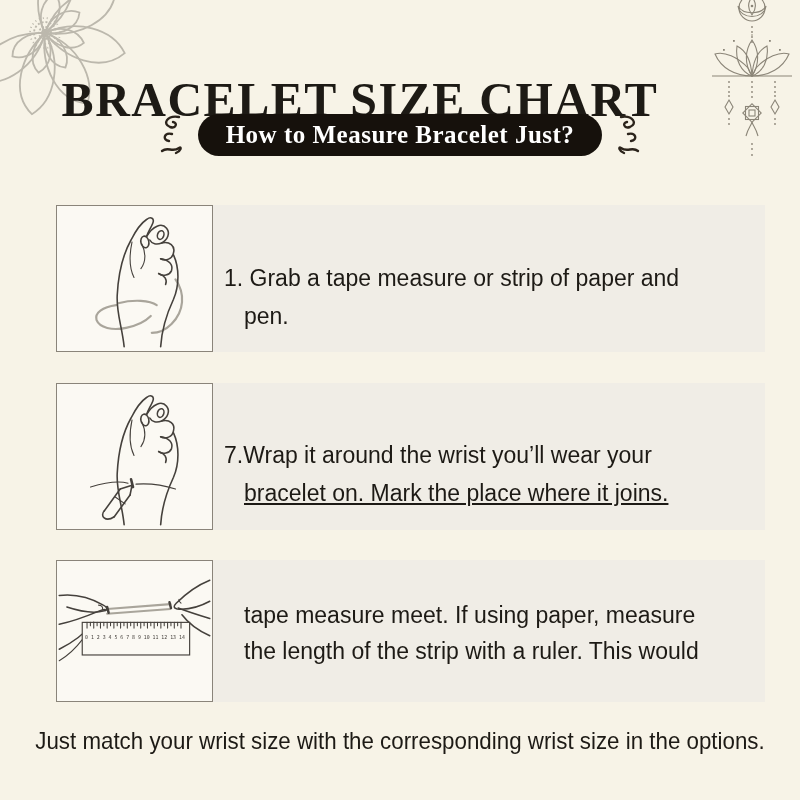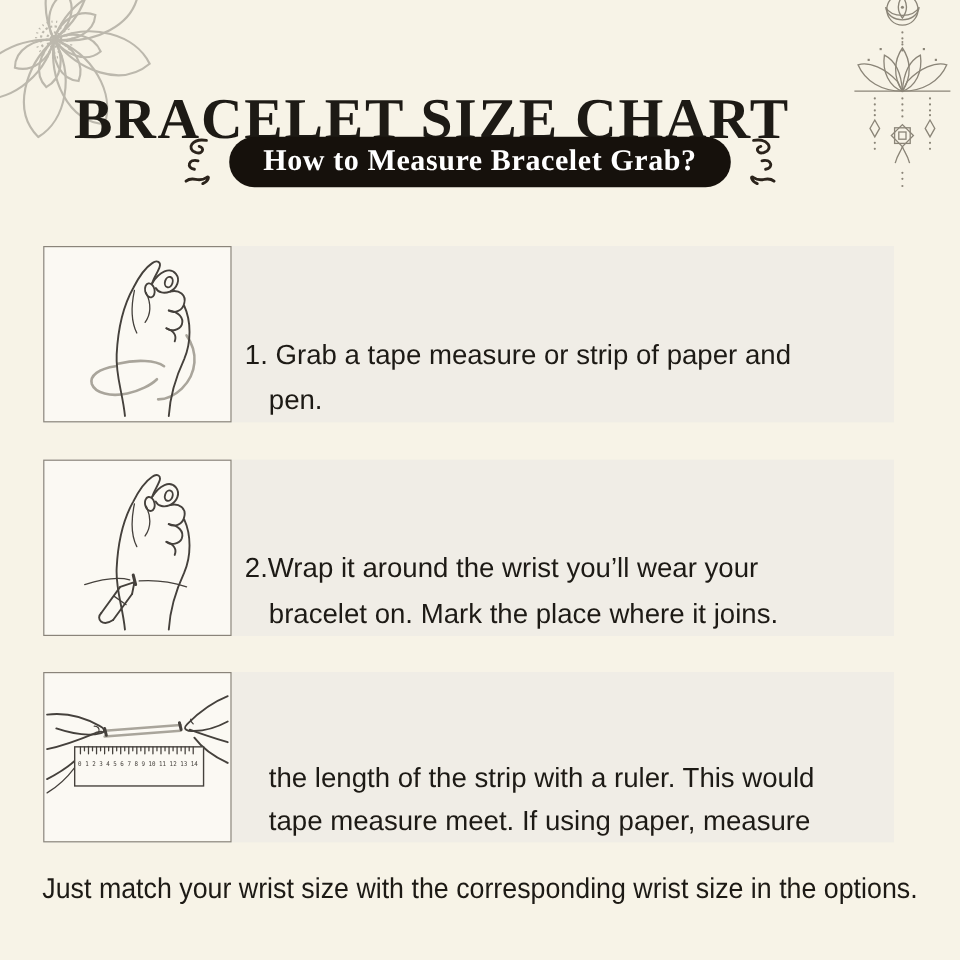--- a/index.html
+++ b/index.html
@@ -27,22 +27,22 @@
   }
   .swirl path{stroke:var(--swirl);fill:none;stroke-width:2.4;stroke-linecap:round;}
   .swirl.flip{transform:scaleX(-1);}
   .badge{
     background:var(--badge_bg);color:#ffffff;
     font-family:"Liberation Serif",serif;font-weight:700;font-size:25px;
     line-height:42px;padding:0 28px;border-radius:22px;letter-spacing:.5px;
   }
   
   .step{
-    position:absolute;left:36px;width:709px;background:var(--panel_bg);
-    display:flex;align-items:flex-end;
+    position:absolute;left:56px;width:709px;background:var(--panel_bg);
+    display:flex;align-items:center;
   }
   #step1{top:205px;height:147px;}
   #step2{top:383px;height:147px;}
   #step3{top:560px;height:142px;}
   .imgbox{
     flex:0 0 auto;width:155px;align-self:stretch;
     background:var(--box_bg);border:1px solid var(--box_border);
   }
   .imgbox svg{width:100%;height:100%;display:block;}
   .art path,.art ellipse{stroke:var(--line_art);fill:none;stroke-width:1.6;stroke-linecap:round;stroke-linejoin:round;}
@@ -50,21 +50,21 @@
   .art .thin{stroke-width:1.1;}
   .art .thick{stroke-width:2.6;}
   .art .ruler-body{fill:var(--box_bg);stroke:var(--line_art);stroke-width:1.2;}
   .art text{fill:var(--line_art);stroke:none;font-family:"DejaVu Sans Mono",monospace;}
   .steptext{margin-left:11px;font-size:23px;line-height:38px;}
   #step1 .steptext{padding-top:36px;}
   #step2 .steptext{padding-top:34px;}
   #step3 .steptext{padding-top:4px;line-height:36px;}
   .line{white-space:nowrap;}
   .line.cont{margin-left:20px;}
-  #step2 .line.cont{}
+  #step2 .line.cont{text-decoration:underline;}
   
   .footer{
     position:absolute;top:727px;left:0;width:800px;margin:0;
     text-align:center;font-size:24px;font-weight:400;
     transform:scaleX(0.93);transform-origin:50% 50%;
     color:var(--text);
   }
 </style>
 </head>
 <body>
@@ -146,21 +146,21 @@
   </svg>
 
   <h1 class="title">BRACELET SIZE CHART</h1>
 
   <div class="badge-row">
     <svg class="swirl" width="27" height="44" viewBox="0 0 27 44">
       <path d="M22 4 C10 2 5 11 13 14 C19 16 21 10 16 9"></path>
       <path d="M15 21 C7 19 5 27 12 28"></path>
       <path d="M5 38 C11 33 15 40 22 35 C25 33 24 38 19 40"></path>
     </svg>
-    <div class="badge">How to Measure Bracelet Grab?</div>
+    <div class="badge">How to Measure Bracelet Just?</div>
     <svg class="swirl flip" width="27" height="44" viewBox="0 0 27 44">
       <path d="M22 4 C10 2 5 11 13 14 C19 16 21 10 16 9"></path>
       <path d="M15 21 C7 19 5 27 12 28"></path>
       <path d="M5 38 C11 33 15 40 22 35 C25 33 24 38 19 40"></path>
     </svg>
   </div>
 
   <section class="step" id="step1">
     <div class="imgbox">
       <svg class="art" viewBox="0 0 157 146" preserveAspectRatio="xMidYMid meet">
@@ -200,21 +200,21 @@
         <path class="thin" d="M76 36 C73 50 73 62 78 72"></path>
         <path class="thin" d="M34 104 C50 99 64 98 72 100 M80 101 C94 100 108 102 120 106"></path>
         <path class="thick" d="M75 96 L77 104"></path>
         <path d="M64 106 L48 128 M74 112 L58 134"></path>
         <path d="M48 128 C43 133 49 140 58 134"></path>
         <path d="M64 106 L76 102 L74 112"></path>
         <path class="thin" d="M59 114 L69 121"></path>
       </svg>
     </div>
     <div class="steptext">
-      <div class="line">2.Wrap it around the wrist you’ll wear your</div>
+      <div class="line">7.Wrap it around the wrist you’ll wear your</div>
       <div class="line cont">bracelet on. Mark the place where it joins.</div>
     </div>
   </section>
 
   <section class="step" id="step3">
     <div class="imgbox">
       <svg class="art" viewBox="0 0 157 146" preserveAspectRatio="xMidYMid meet">
 
         <path class="tape" d="M50 50 L116 45 M50 55 L116 50"></path>
         <path class="thick" d="M50 48 L51.5 54 M115 43 L116.5 49"></path>
@@ -230,20 +230,20 @@
         <path d="M157 60 C144 56 132 52 124 49"></path>
         <path d="M157 78 C144 72 134 64 128 56"></path>
 
         <rect class="ruler-body" x="24" y="64" width="112" height="34"></rect>
         <path class="thin" d="M29 64v6M36 64v6M43 64v6M50 64v6M57 64v6M64 64v6M71 64v6M78 64v6M85 64v6M92 64v6M99 64v6M106 64v6M113 64v6M120 64v6M127 64v6"></path>
         <path class="thin" d="M32.5 64v3.5M39.5 64v3.5M46.5 64v3.5M53.5 64v3.5M60.5 64v3.5M67.5 64v3.5M74.5 64v3.5M81.5 64v3.5M88.5 64v3.5M95.5 64v3.5M102.5 64v3.5M109.5 64v3.5M116.5 64v3.5M123.5 64v3.5"></path>
         <text x="27" y="81" font-size="5.6" textLength="104" lengthAdjust="spacingAndGlyphs">0 1 2 3 4 5 6 7 8 9 10 11 12 13 14</text>
       </svg>
     </div>
     <div class="steptext">
+      <div class="line cont">tape measure meet. If using paper, measure</div>
       <div class="line cont">the length of the strip with a ruler. This would</div>
-      <div class="line cont">tape measure meet. If using paper, measure</div>
     </div>
   </section>
 
   <p class="footer">Just match your wrist size with the corresponding wrist size in the options.</p>
 
 </div>
 
 </body></html>

